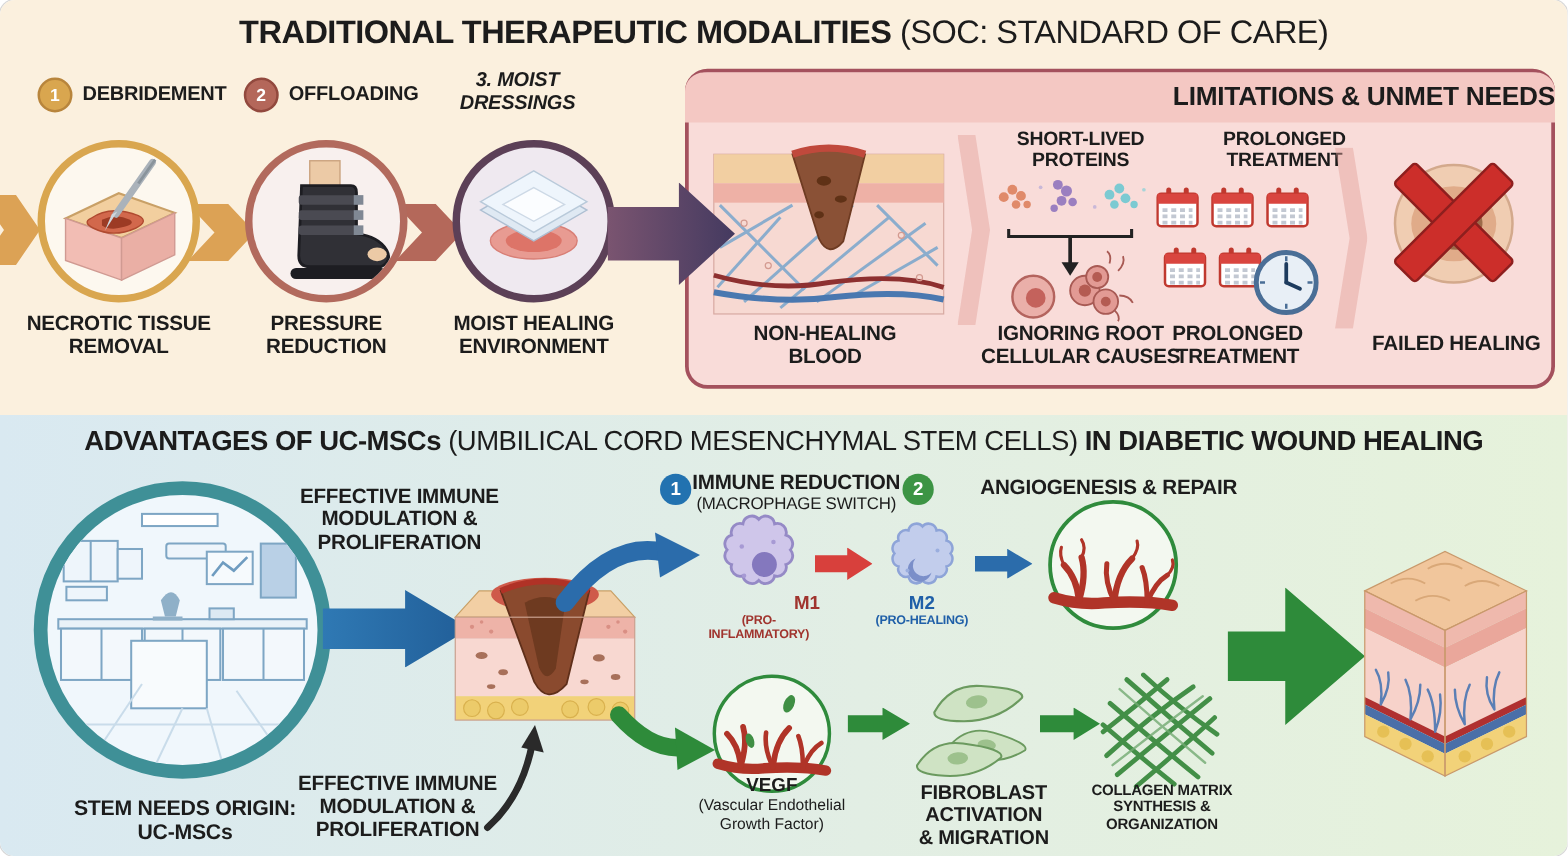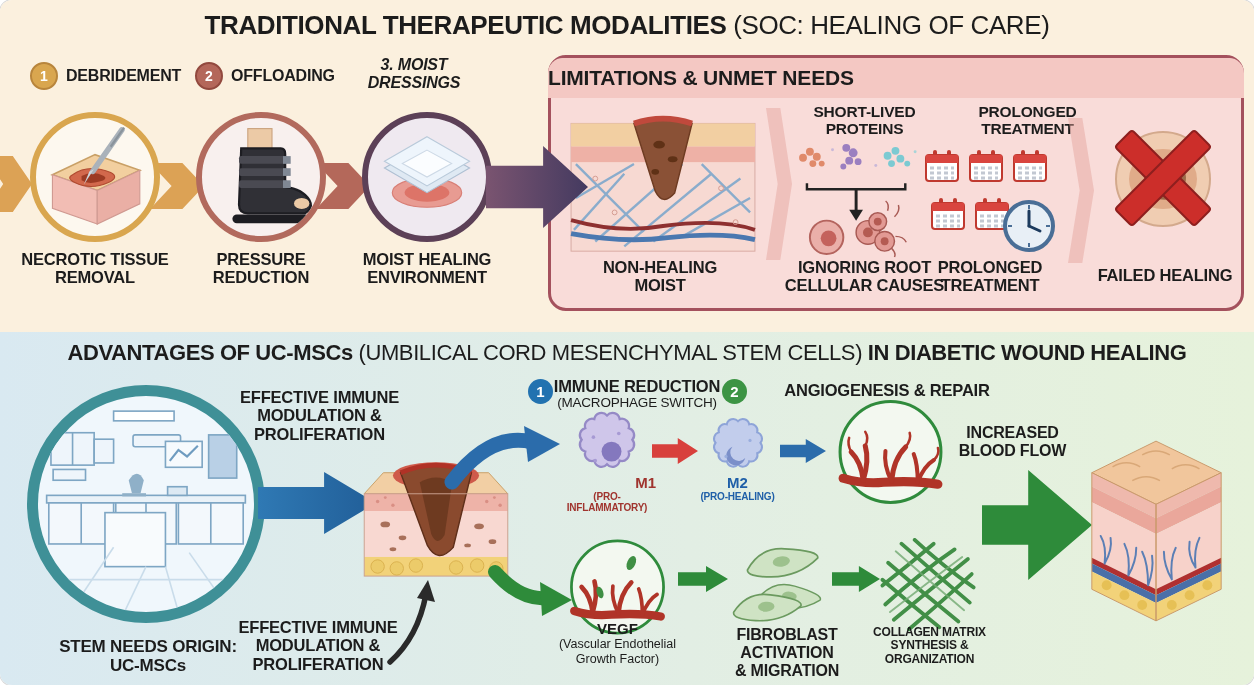--- a/index.html
+++ b/index.html
@@ -15,31 +15,31 @@
   .num-badge{border-radius:50%;color:#fff;font-weight:700;display:flex;align-items:center;justify-content:center;}
   
   .barrow{clip-path:polygon(0 24%,56% 24%,56% 0,100% 50%,56% 100%,56% 76%,0 76%);}
   .chev{clip-path:polygon(0 0,60% 0,100% 50%,60% 100%,0 100%,40% 50%);}
   .sep{clip-path:polygon(0 0,55% 0,100% 50%,55% 100%,0 100%,45% 50%);background:rgba(226,160,152,.45);}
   
   .ring{border-radius:50%;box-sizing:border-box;background:#fdf8ef;display:flex;align-items:center;justify-content:center;overflow:hidden;}
   
   #lim-panel{left:548px;top:55px;width:696px;height:256px;background:#f9dcd9;border:3px solid #a4515d;border-radius:18px;box-sizing:border-box;}
   #lim-head{left:548px;top:58px;width:696px;height:40px;background:#f4c8c3;border-radius:15px 15px 0 0;
-            display:flex;align-items:center;justify-content:flex-start;box-sizing:border-box;}
+            display:flex;align-items:center;justify-content:flex-end;box-sizing:border-box;}
 </style>
 </head>
 <body>
 
 <div id="frame">
 
   <div id="top-sec" class="abs">
 
     <div class="abs ttl" style="left:0;top:10px;width:1254px;text-align:center;font-size:26px;">
-      <span style="font-weight:700">TRADITIONAL THERAPEUTIC MODALITIES</span><span style="font-weight:400"> (SOC: HEALING OF CARE)</span>
+      <span style="font-weight:700">TRADITIONAL THERAPEUTIC MODALITIES</span><span style="font-weight:400"> (SOC: STANDARD OF CARE)</span>
     </div>
 
     <div class="abs" style="left:30px;top:62px;display:flex;align-items:center;gap:8px;">
       <div class="num-badge" style="width:24px;height:24px;background:#d9a64f;border:2px solid #b8853c;font-size:14px;">1</div>
       <div class="blabel" style="font-size:16px;">DEBRIDEMENT</div>
     </div>
     <div class="abs" style="left:195px;top:62px;display:flex;align-items:center;gap:8px;">
       <div class="num-badge" style="width:24px;height:24px;background:#b4675a;border:2px solid #92493e;font-size:14px;">2</div>
       <div class="blabel" style="font-size:16px;">OFFLOADING</div>
     </div>
@@ -121,21 +121,21 @@
       <path d="M70,18 Q100,8 130,18" stroke="#c0493c" stroke-width="6" fill="none"></path>
       <ellipse cx="96" cy="40" rx="6" ry="4" fill="#5f3116"></ellipse>
         <ellipse cx="110" cy="55" rx="5" ry="3" fill="#5f3116"></ellipse>
       <ellipse cx="92" cy="68" rx="4" ry="3" fill="#5f3116"></ellipse>
       <circle cx="30" cy="75" r="2.5" fill="none" stroke="#d39a90"></circle>
         <circle cx="160" cy="85" r="2.5" fill="none" stroke="#d39a90"></circle>
       <circle cx="50" cy="110" r="2.5" fill="none" stroke="#d39a90"></circle>
         <circle cx="175" cy="120" r="2.5" fill="none" stroke="#d39a90"></circle>
     </svg>
     <div class="abs blabel" style="left:555px;top:258px;width:210px;font-size:16.5px;">NON-HEALING
-MOIST</div>
+BLOOD</div>
 
     <div class="abs sep" style="left:766px;top:108px;width:26px;height:152px;"></div>
 
     <div class="abs blabel" style="left:782px;top:103px;width:165px;font-size:15.5px;">SHORT-LIVED
 PROTEINS</div>
     <svg class="abs" style="left:788px;top:140px;" width="150" height="118" viewBox="0 0 150 120">
       <g fill="#e08a6a">
           <circle cx="14" cy="18" r="4"></circle>
           <circle cx="21" cy="12" r="4"></circle>
           <circle cx="28" cy="17" r="4"></circle>
@@ -413,22 +413,20 @@
         <path d="M58,81 q2,-22 14,-34" stroke-width="5"></path>
           <path d="M58,81 q-8,-16 -6,-30" stroke-width="4"></path>
         <path d="M84,82 q6,-16 16,-22" stroke-width="4"></path>
           <path d="M84,82 q0,-18 -4,-28" stroke-width="4"></path>
         <path d="M18,52 q-4,-8 -2,-14" stroke-width="2.5"></path>
           <path d="M32,46 q4,-8 0,-14" stroke-width="2.5"></path>
         <path d="M72,47 q6,-8 4,-14" stroke-width="2.5"></path>
           <path d="M100,60 q6,-6 4,-12" stroke-width="2.5"></path>
       </g>
     </svg>
-    <div class="abs blabel" style="left:945px;top:92px;width:135px;font-size:16px;">INCREASED
-BLOOD FLOW</div>
 
     <div class="abs" style="left:982px;top:138px;width:110px;height:110px;background:#2e8b3a;
          clip-path:polygon(0 32%,42% 32%,42% 0,100% 50%,42% 100%,42% 68%,0 68%);"></div>
 
     <svg class="abs" style="left:565px;top:205px;" width="105" height="100" viewBox="0 0 114 104">
       <circle cx="57" cy="52" r="50" fill="#f3f8f0" stroke="#2f8b3c" stroke-width="3"></circle>
       <path d="M10,78 q20,6 40,4 q32,-2 54,2" stroke="#b03428" stroke-width="9" fill="none" stroke-linecap="round"></path>
       <g stroke="#b03428" fill="none" stroke-linecap="round">
         <path d="M30,80 q-2,-18 -12,-28" stroke-width="5"></path>
           <path d="M30,80 q6,-20 2,-34" stroke-width="5"></path>

